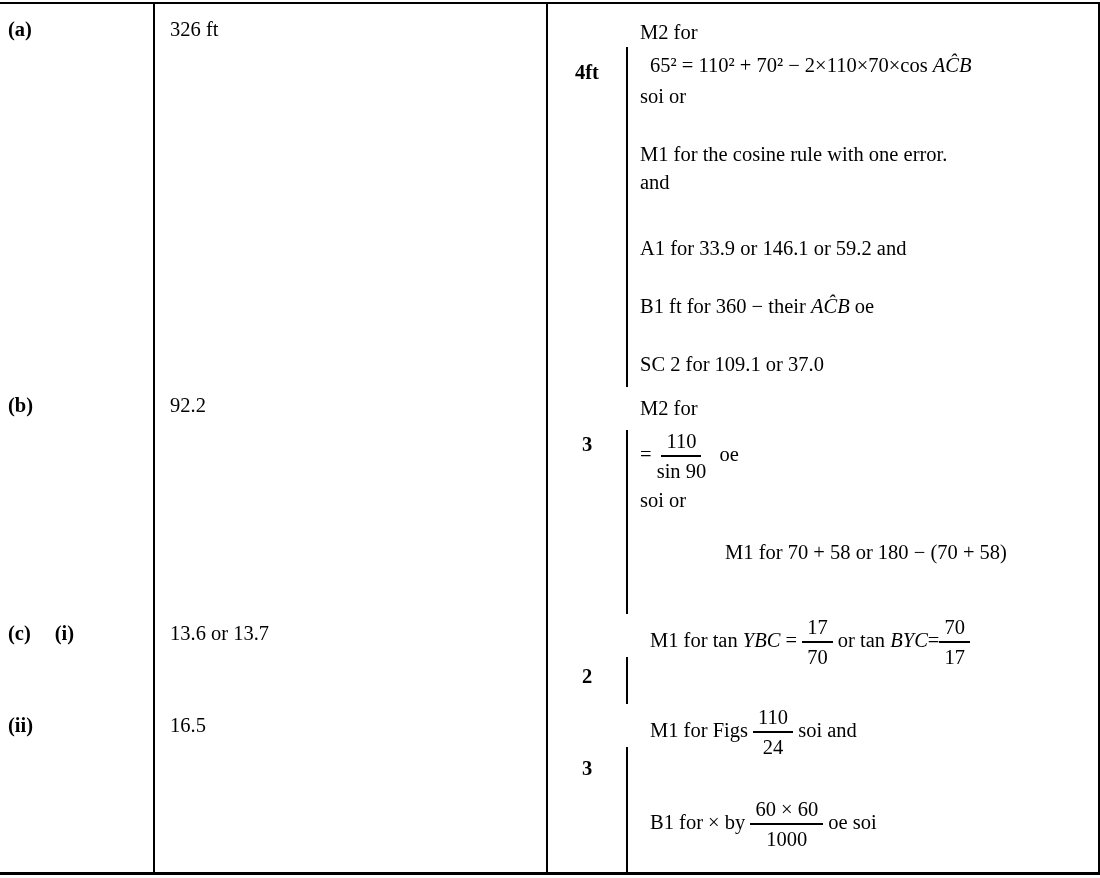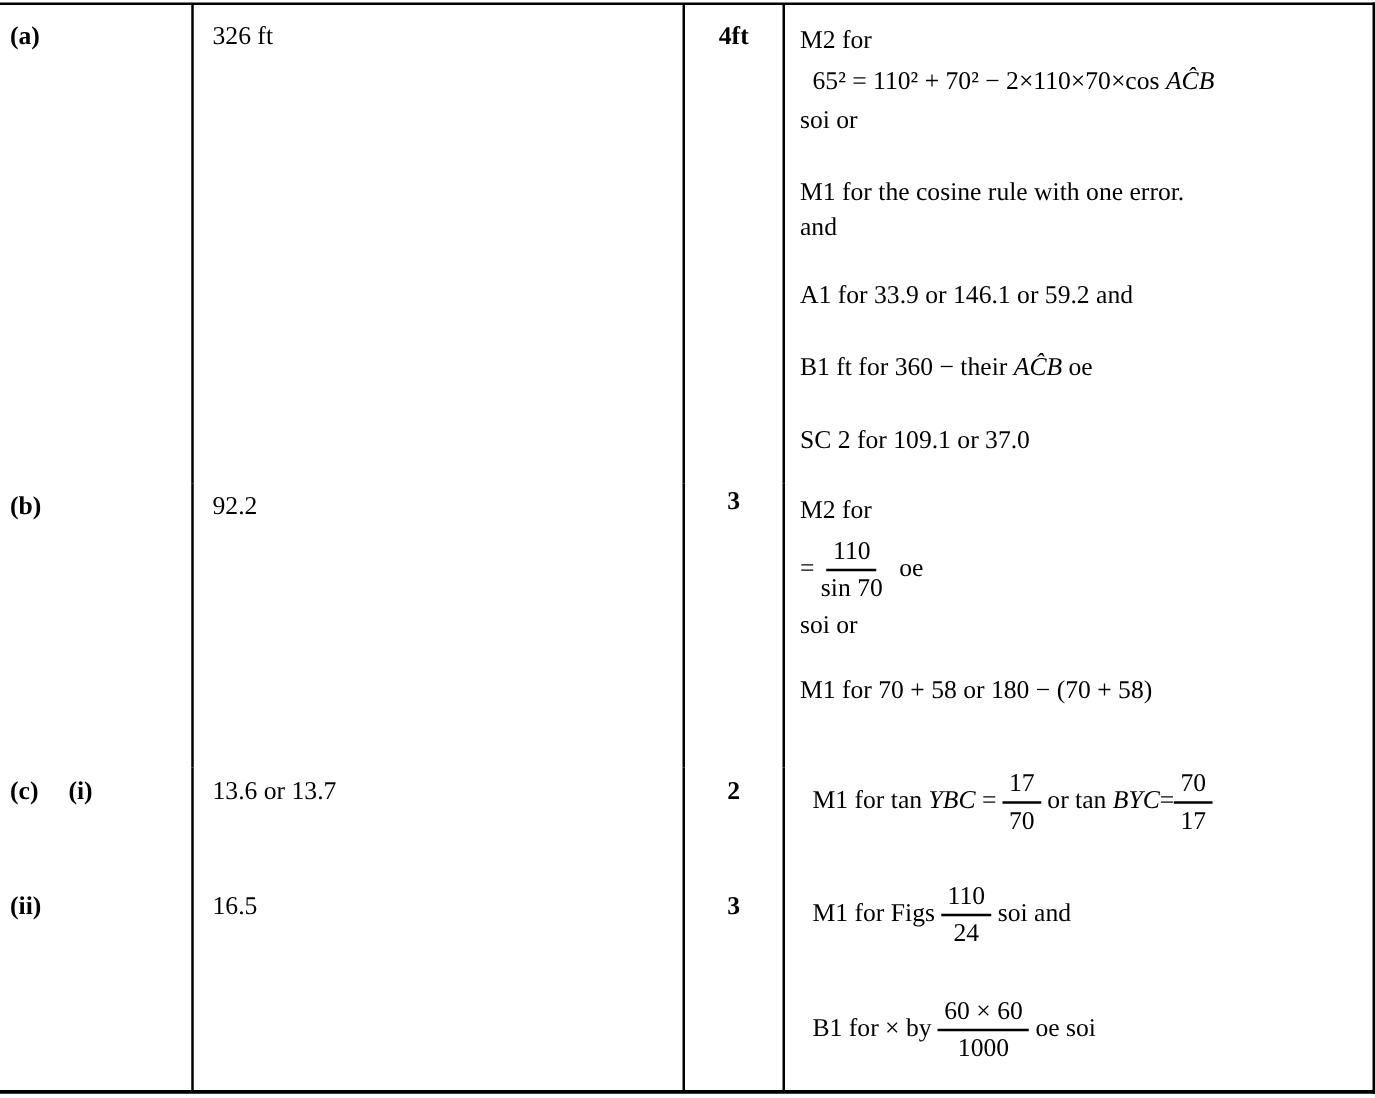--- a/index.html
+++ b/index.html
@@ -23,32 +23,32 @@
     grid-template-rows: 383px 227px 90px 1fr;
     border-top: 2px solid #000;
     border-bottom: 3px solid #000;
     border-right: 2px solid #000;
   }
   .cell { box-sizing: border-box; overflow: visible; }
   .vline { border-right: 2px solid #000; }
 
   .part-cell  { font-weight: bold; padding: 7px 4px 0 8px; white-space: nowrap; }
   .answer-cell{ padding: 7px 24px 0 15px; }
-  .marks-cell { font-weight: bold; padding: 3px 0 0 0; text-align: center; }
+  .marks-cell { font-weight: bold; padding: 3px 0 0 0; text-align: center; margin-top: 43px; }
   .comment-cell { padding: 7px 6px 0 12px; }
 
   .pt14 { padding-top: 14px; }
   .pt8  { padding-top: 8px; }
   .pt10 { padding-top: 10px; }
   .pt0  { padding-top: 0; }
 
   .cline { line-height: 28px; }
   .formula-line { line-height: 34px; margin-top: 2px; }
-  .mt24 { margin-top: 24px; }
-  .mt26 { margin-top: 26px; }
+  .mt24 { margin-top: 24px; text-align: center; }
+  .mt26 { margin-top: 38px; }
   .mt30 { margin-top: 30px; }
   .mt36 { margin-top: 36px; }
 
   .it { font-style: italic; }
 
   
   .frac {
     display: inline-flex;
     flex-direction: column;
     align-items: center;
@@ -98,21 +98,21 @@
   </div>
   <div class="cell vline marks-cell">
     <span>3</span>
   </div>
   <div class="cell comment-cell">
     <div class="cline">M2 for</div>
     <div class="eqline">
       <span>=</span>
       <span class="frac">
         <span class="fnum">110</span>
-        <span class="fden">sin 70</span>
+        <span class="fden">sin 90</span>
       </span>
       <span class="oe-gap">oe</span>
     </div>
     <div class="cline">soi or</div>
     <div class="cline mt24">M1 for 70 + 58 or 180 − (70 + 58)</div>
   </div>
 
   <div class="cell vline part-cell pt8">
     <span>(c)</span><span class="indent-i">(i)</span>
   </div>

